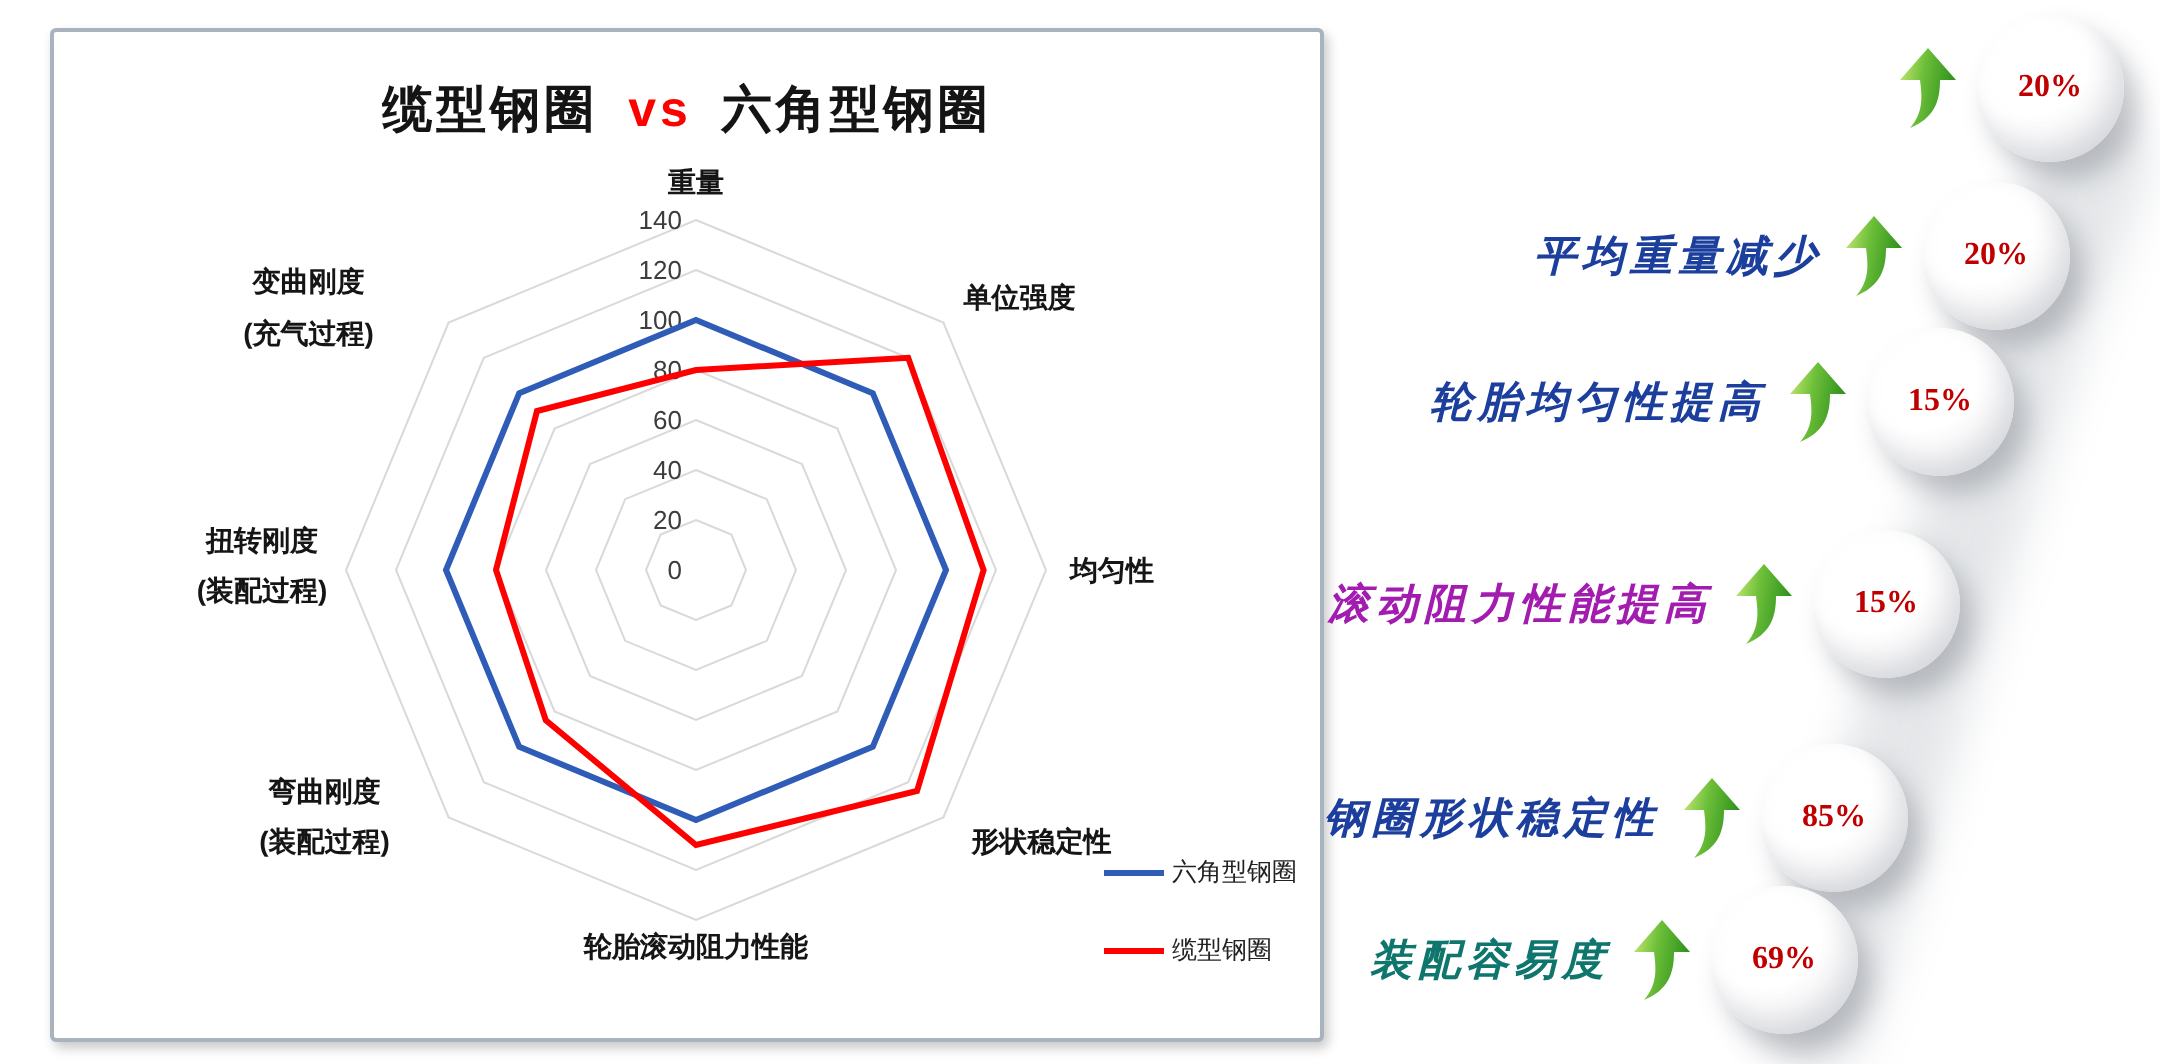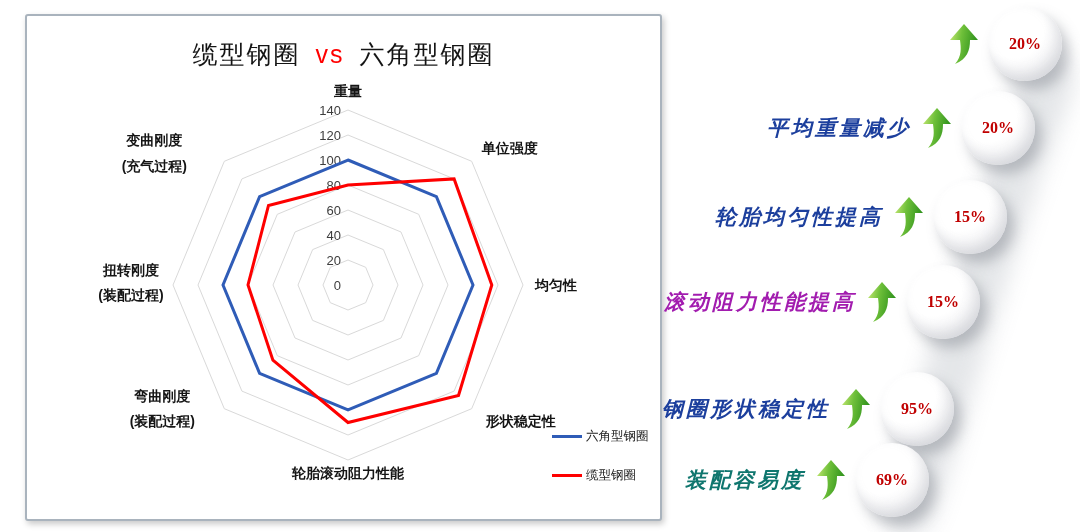--- a/index.html
+++ b/index.html
@@ -4,21 +4,21 @@
 <style>
   html,body{margin:0;padding:0;background:#ffffff;}
   body{width:1080px;height:532px;position:relative;overflow:hidden;
        font-family:"Liberation Sans","DejaVu Sans",sans-serif;}
 
   
   .card{position:absolute;left:25px;top:14px;width:633px;height:503px;
         background:#ffffff;border:2px solid #a9b3bd;border-radius:3px;
         box-shadow:2px 3px 6px rgba(0,0,0,.22);}
   .card-title{position:absolute;top:22px;left:0;width:100%;text-align:center;
-        font-size:25px;font-weight:normal;letter-spacing:2px;color:#141414;}
+        font-size:25px;font-weight:bold;letter-spacing:2px;color:#141414;}
   .card-title .vs{color:#ff0000;padding:0 6px;}
   #radar-svg{position:absolute;left:0;top:0;}
   .tick-label{font-size:13px;fill:#3d3d3d;}
   .axis-label{font-size:14px;font-weight:bold;fill:#151515;}
 
   .legend{position:absolute;left:525px;top:412px;display:flex;flex-direction:column;gap:22px;}
   .legend-item{display:flex;align-items:center;gap:4px;}
   .legend-line{display:inline-block;width:30px;height:3px;}
   .legend-text{font-size:12.5px;color:#222222;white-space:nowrap;}
 
@@ -124,21 +124,21 @@
               <stop offset="100%" stop-color="#2f921c"></stop>
             </linearGradient>
           </defs>
           <path d="M16 1 L30 17 L22 17 C22 28 19 36 7 41 C14 33 13 25 12 17 L2 17 Z" fill="url(#ag1)"></path>
         </svg>
       </span>
       <div class="circle">
         <span class="pct" style="color: rgb(192, 0, 0);">20%</span>
       </div>
     </div>
-    <div class="benefit-row" style="right: 73px; top: 180px;">
+    <div class="benefit-row" style="right: 73px; top: 164px;">
       <span class="benefit-label" style="color: rgb(28, 63, 157);">轮胎均匀性提高</span>
       <span class="arrow-wrap">
         <svg width="30" height="42" viewBox="0 0 30 42">
           <defs>
             <linearGradient id="ag2" x1="0" y1="0" x2="1" y2="0.25">
               <stop offset="0%" stop-color="#cdeb7a"></stop>
               <stop offset="45%" stop-color="#6fc03a"></stop>
               <stop offset="100%" stop-color="#2f921c"></stop>
             </linearGradient>
           </defs>
@@ -175,21 +175,21 @@
             <linearGradient id="ag4" x1="0" y1="0" x2="1" y2="0.25">
               <stop offset="0%" stop-color="#cdeb7a"></stop>
               <stop offset="45%" stop-color="#6fc03a"></stop>
               <stop offset="100%" stop-color="#2f921c"></stop>
             </linearGradient>
           </defs>
           <path d="M16 1 L30 17 L22 17 C22 28 19 36 7 41 C14 33 13 25 12 17 L2 17 Z" fill="url(#ag4)"></path>
         </svg>
       </span>
       <div class="circle">
-        <span class="pct" style="color: rgb(192, 0, 0);">95%</span>
+        <span class="pct" style="color: rgb(192, 0, 0);">85%</span>
       </div>
     </div>
     <div class="benefit-row" style="right: 151px; top: 443px;">
       <span class="benefit-label" style="color: #0f766e;">装配容易度</span>
       <span class="arrow-wrap">
         <svg width="30" height="42" viewBox="0 0 30 42">
           <defs>
             <linearGradient id="ag5" x1="0" y1="0" x2="1" y2="0.25">
               <stop offset="0%" stop-color="#cdeb7a"></stop>
               <stop offset="45%" stop-color="#6fc03a"></stop>

